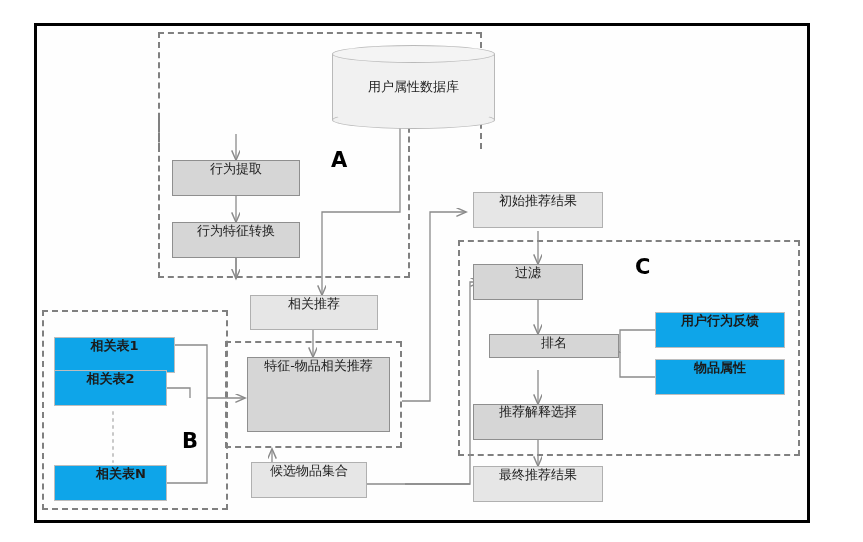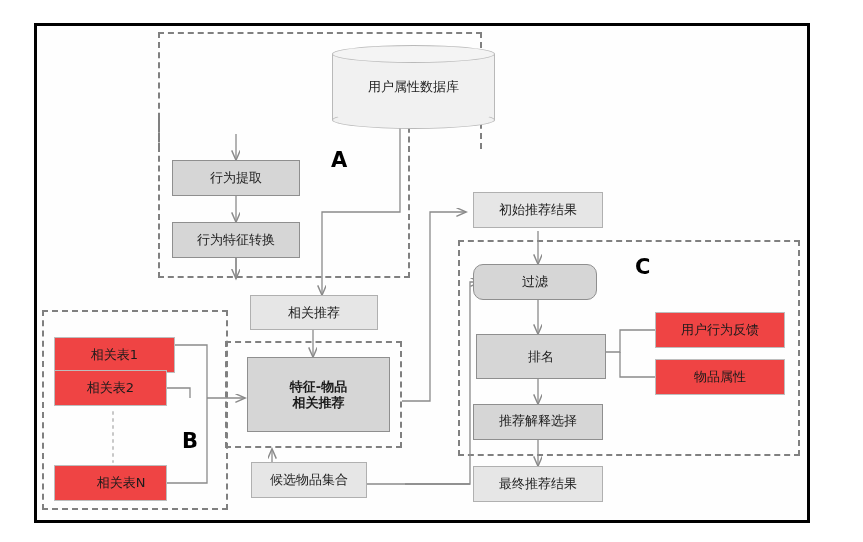--- a/index.html
+++ b/index.html
@@ -1,33 +1,33 @@
 <!DOCTYPE html>
 <html><head>
 <meta charset="utf-8">
 <style>
   html,body{margin:0;padding:0;background:#fff;}
   body{font-family:"DejaVu Sans","Liberation Sans",sans-serif;}
   #canvas{position:relative;width:863px;height:542px;background:#fff;overflow:hidden;}
   #frame{position:absolute;left:34px;top:23px;width:776px;height:500px;border:3px solid #000;background:#fefefe;box-sizing:border-box;}
   .svgl{position:absolute;left:0;top:0;width:863px;height:542px;pointer-events:none;}
-  .node{position:absolute;box-sizing:border-box;display:flex;align-items:center;justify-content:center;
+  .node{position:absolute;box-sizing:border-box;display:flex;align-items:flex-start;justify-content:center;
         text-align:center;line-height:1.22;color:#1b1b1b;font-size:13px;}
   .proc{background:#d6d6d6;border:1.6px solid #8f8f8f;}
   .data{background:#e6e6e6;border:1.4px solid #b0b0b0;}
-  .lite{background:#ef4444;border:1.4px solid #bdbdbd;}
+  .lite{background:#0ea5e9;border:1.4px solid #bdbdbd;font-weight:bold;}
   .cyl{position:absolute;}
   .cyl .body{position:absolute;left:0;right:0;top:9px;bottom:9px;background:#f1f1f1;border-left:1.4px solid #b9b9b9;border-right:1.4px solid #b9b9b9;}
   .cyl .top{position:absolute;left:0;right:0;top:0;height:18px;background:#f4f4f4;border:1.4px solid #b9b9b9;border-radius:50%;box-sizing:border-box;}
   .cyl .bot{position:absolute;left:0;right:0;bottom:0;height:18px;background:#f1f1f1;border:1.4px solid #b9b9b9;border-radius:50%;box-sizing:border-box;border-top-color:transparent;}
   .cyl .lbl{position:absolute;left:0;right:0;top:0;bottom:0;display:flex;align-items:center;justify-content:center;font-size:13px;color:#1b1b1b;}
   .dash{position:absolute;box-sizing:border-box;border:2px dashed #808080;}
   .dashmask{position:absolute;background:#fefefe;}
   .glabel{position:absolute;font-weight:bold;font-size:21px;color:#000;}
-  .two-line{flex-direction:column;font-weight:bold;}
+  .two-line{flex-direction:row;}
 </style>
 </head>
 <body>
 
 <div id="canvas">
   <div id="frame"></div>
 
   <div class="dash" style="left:158px;top:32px;width:324px;height:117px;border-bottom:none;"></div>
   <div class="dash" style="left:158px;top:117px;width:252px;height:161px;border-top:none;"></div>
   <div class="dashmask" style="left:160px;top:115px;width:248px;height:6px;"></div>
@@ -137,25 +137,25 @@
   </div>
 
   <div class="node data" style="left:251px;top:462px;width:116px;height:36px;">
     <span>候选物品集合</span>
   </div>
 
   <div class="node data" style="left:473px;top:192px;width:130px;height:36px;">
     <span>初始推荐结果</span>
   </div>
 
-  <div class="node proc" style="left:473px;top:264px;width:124px;height:36px;border-radius:10px;">
+  <div class="node proc" style="left:473px;top:264px;width:110px;height:36px;">
     <span>过滤</span>
   </div>
 
-  <div class="node proc" style="left:476px;top:334px;width:130px;height:45px;">
+  <div class="node proc" style="left:489px;top:334px;width:130px;height:24px;">
     <span>排名</span>
   </div>
 
   <div class="node proc" style="left:473px;top:404px;width:130px;height:36px;font-family:Liberation Mono, monospace;">
     <span>推荐解释选择</span>
   </div>
 
   <div class="node data" style="left:473px;top:466px;width:130px;height:36px;">
     <span>最终推荐结果</span>
   </div>

